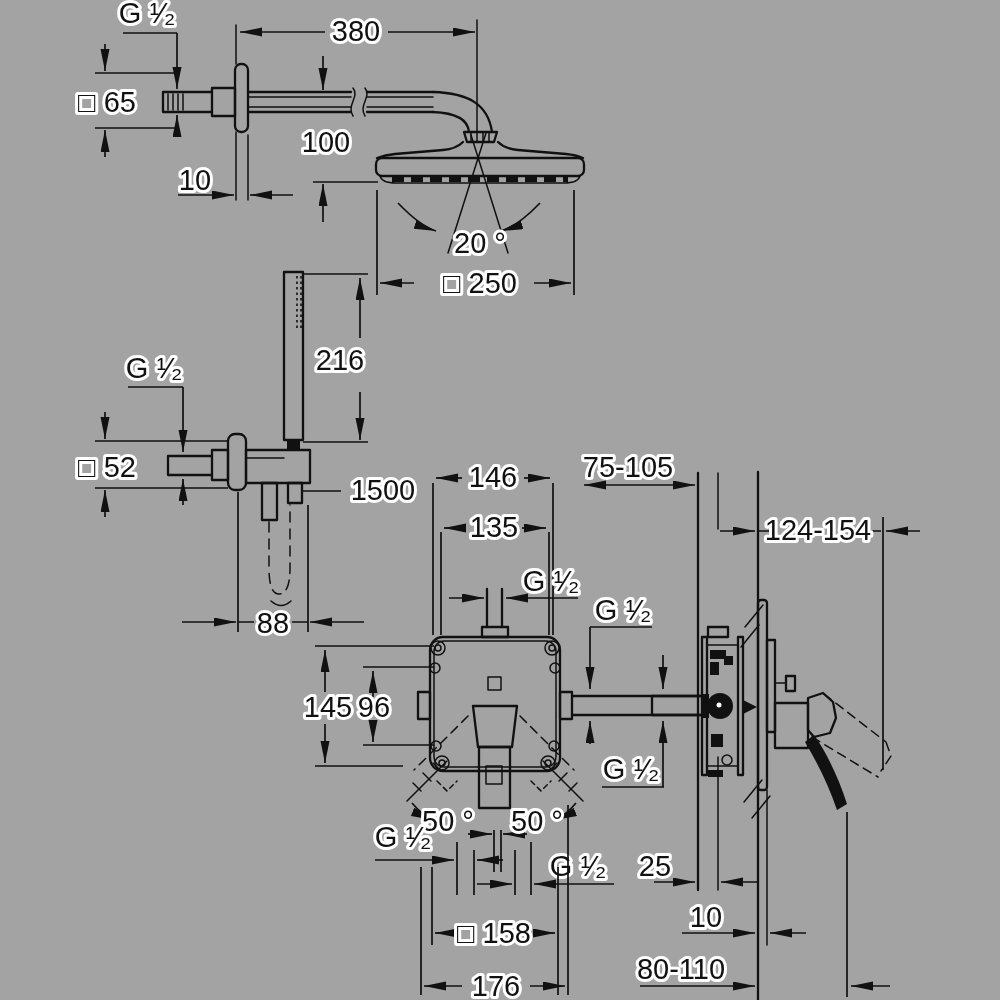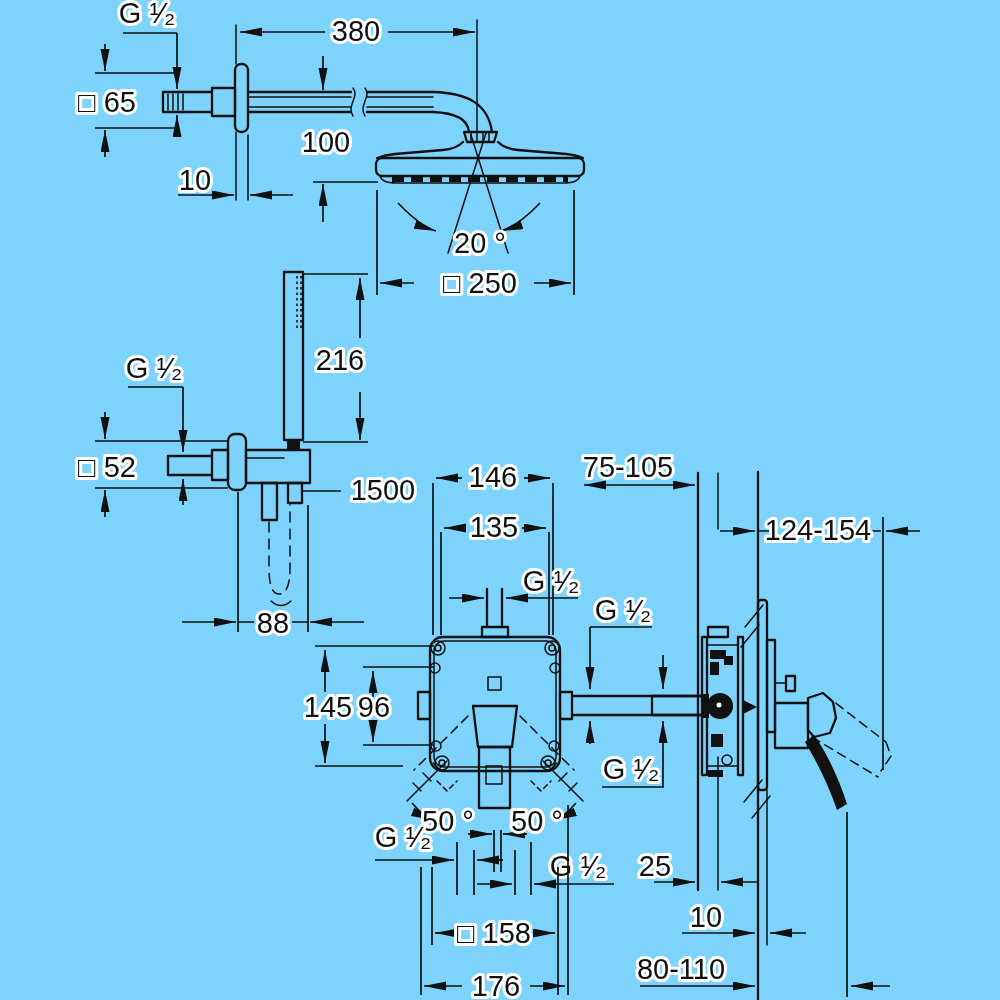--- a/index.html
+++ b/index.html
@@ -1,16 +1,16 @@
 <!DOCTYPE html>
 <html><head>
 <meta charset="utf-8">
 <style>
   html,body{margin:0;padding:0;background:#fff;}
-  .stage{width:1000px;height:1000px;position:relative;background:#7dd3fc;}
+  .stage{width:1000px;height:1000px;position:relative;background:#a3a3a3;}
   svg{display:block;}
   .o  {fill:none;stroke:#111;stroke-width:2.3;stroke-linecap:round;stroke-linejoin:round;}
   .t  {fill:none;stroke:#111;stroke-width:1.5;stroke-linecap:round;stroke-linejoin:round;}
   .d  {fill:none;stroke:#111;stroke-width:1.7;stroke-linecap:butt;}
   .f  {fill:#111;stroke:none;}
   .dsh{stroke-dasharray:9 6;}
   .dsh2{stroke-dasharray:10 7;}
   .dsh3{stroke-dasharray:5 4;}
   .noz{fill:none;stroke:#111;stroke-width:5;stroke-dasharray:12 7;}
   .dot{fill:none;stroke:#111;stroke-width:1.6;stroke-dasharray:2.5 3;}

